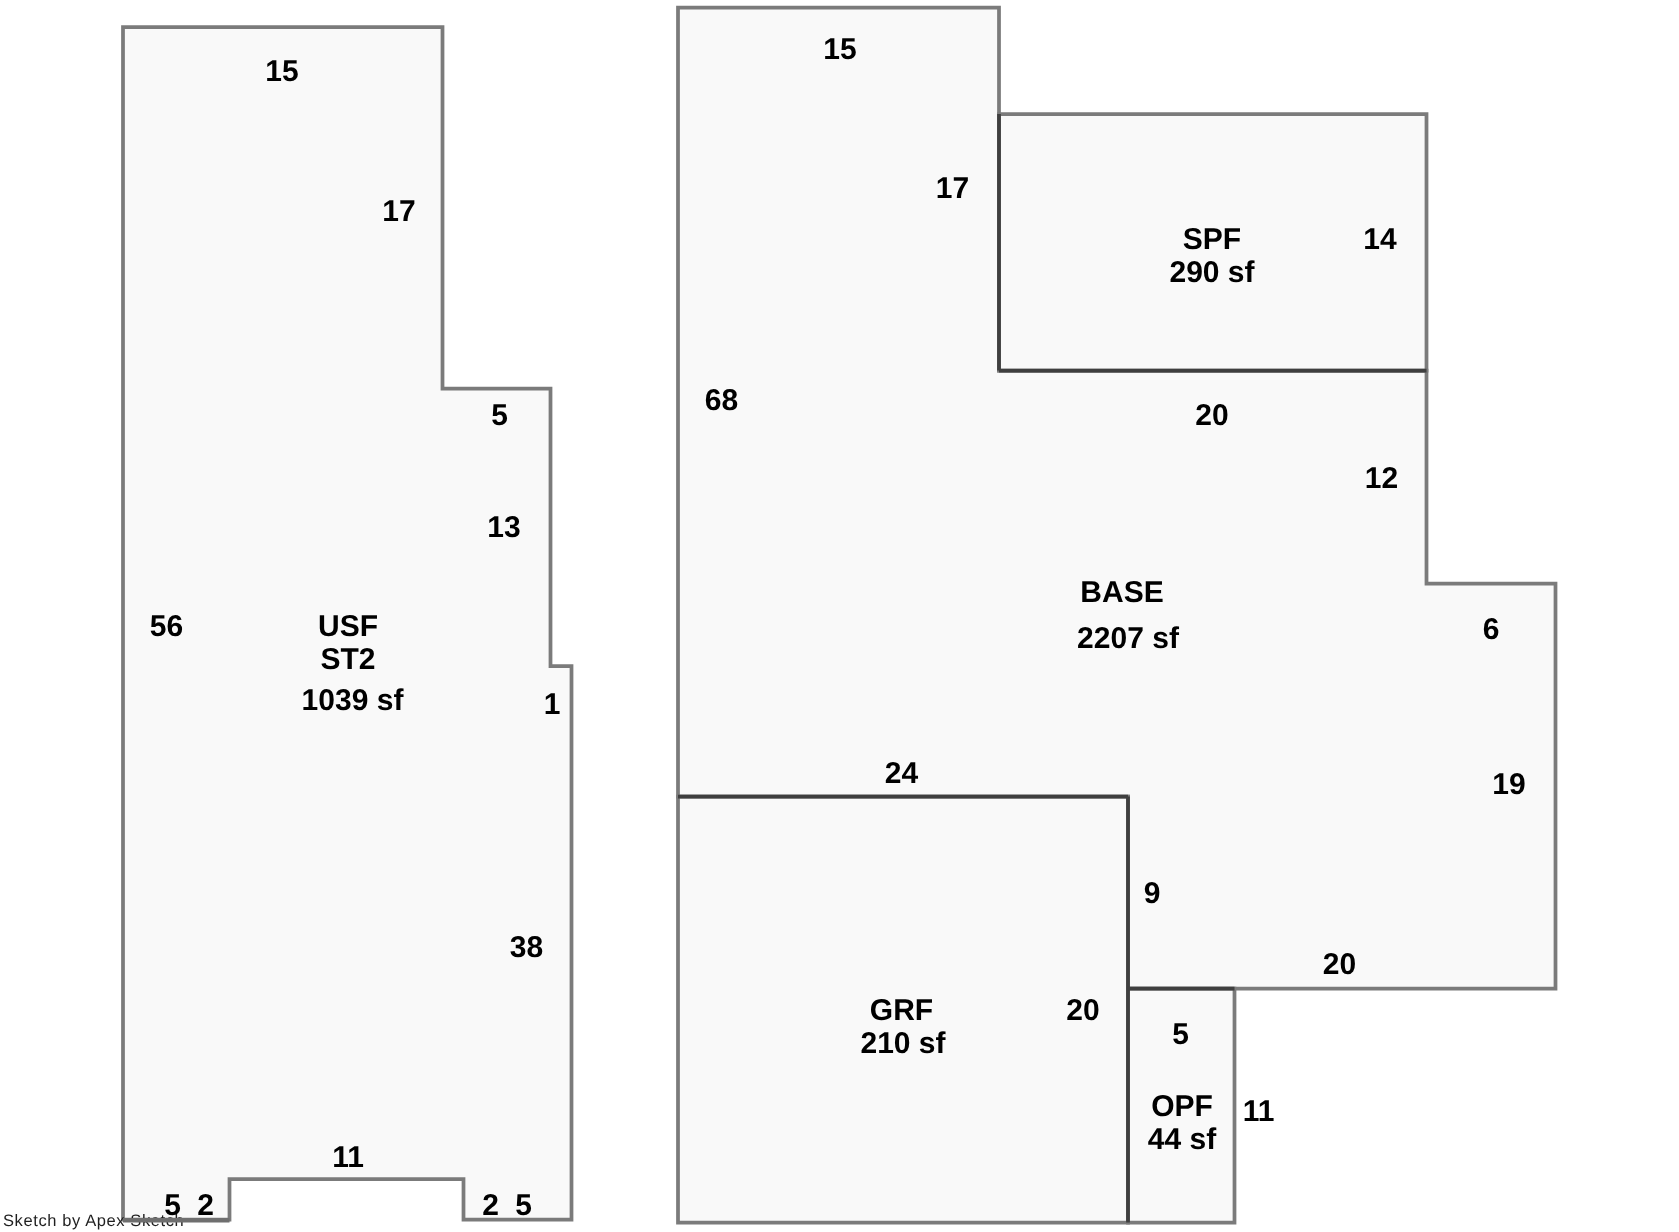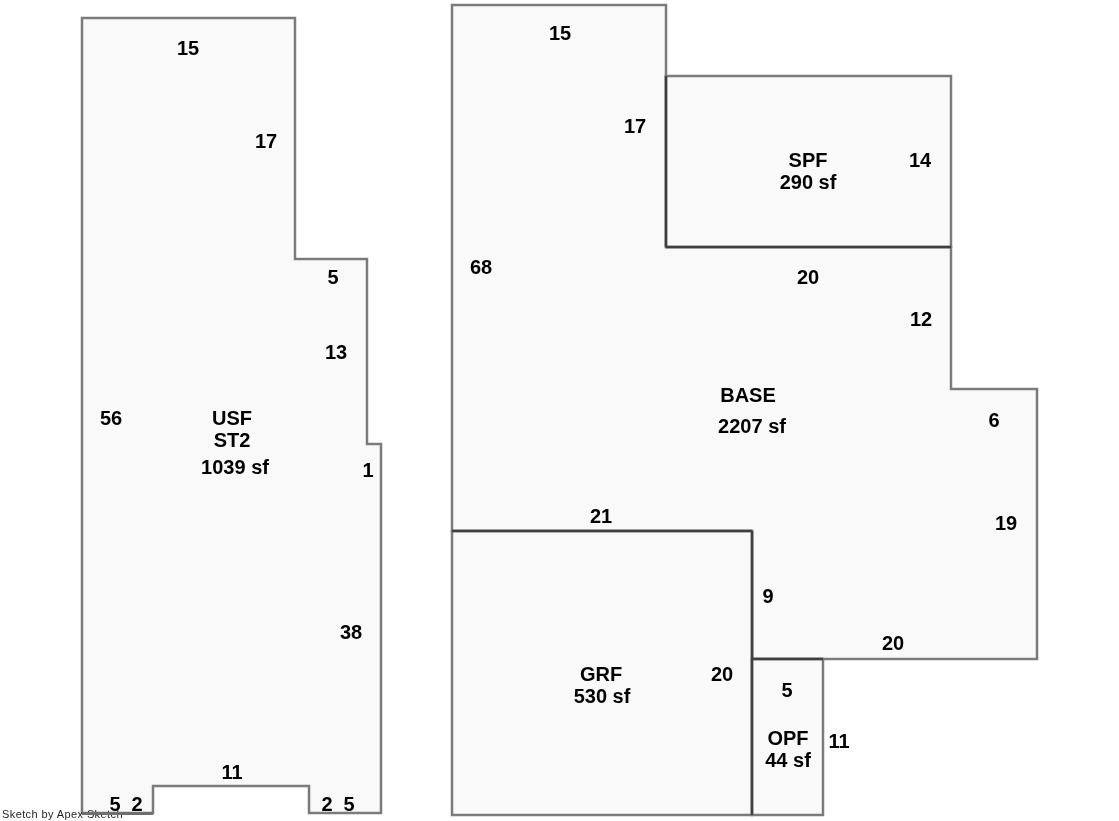--- a/index.html
+++ b/index.html
@@ -106,24 +106,24 @@
 
   <div class="lbl" style="left:560px;top:33px">15</div>
   <div class="lbl" style="left:635px;top:126px">17</div>
   <div class="lbl" style="left:481px;top:267px">68</div>
   <div class="lbl" style="left:808px;top:277px">20</div>
   <div class="lbl" style="left:921px;top:319px">12</div>
   <div class="lbl" style="left:994px;top:420px">6</div>
   <div class="lbl" style="left:1006px;top:523px">19</div>
   <div class="lbl" style="left:893px;top:643px">20</div>
   <div class="lbl" style="left:768px;top:596px">9</div>
-  <div class="lbl" style="left:601px;top:516px">21</div>
+  <div class="lbl" style="left:601px;top:516px">24</div>
 
   <div class="lbl" style="left:601px;top:674px">GRF</div>
-  <div class="lbl" style="left:602px;top:696px">530 sf</div>
+  <div class="lbl" style="left:602px;top:696px">210 sf</div>
   <div class="lbl" style="left:722px;top:674px">20</div>
 
   <div class="lbl" style="left:788px;top:738px">OPF</div>
   <div class="lbl" style="left:788px;top:760px">44 sf</div>
   <div class="lbl" style="left:787px;top:690px">5</div>
   <div class="lbl" style="left:839px;top:741px">11</div>
 
   <div id="watermark">Sketch by Apex Sketch</div>
   <div id="wm-overlap"></div>
 

